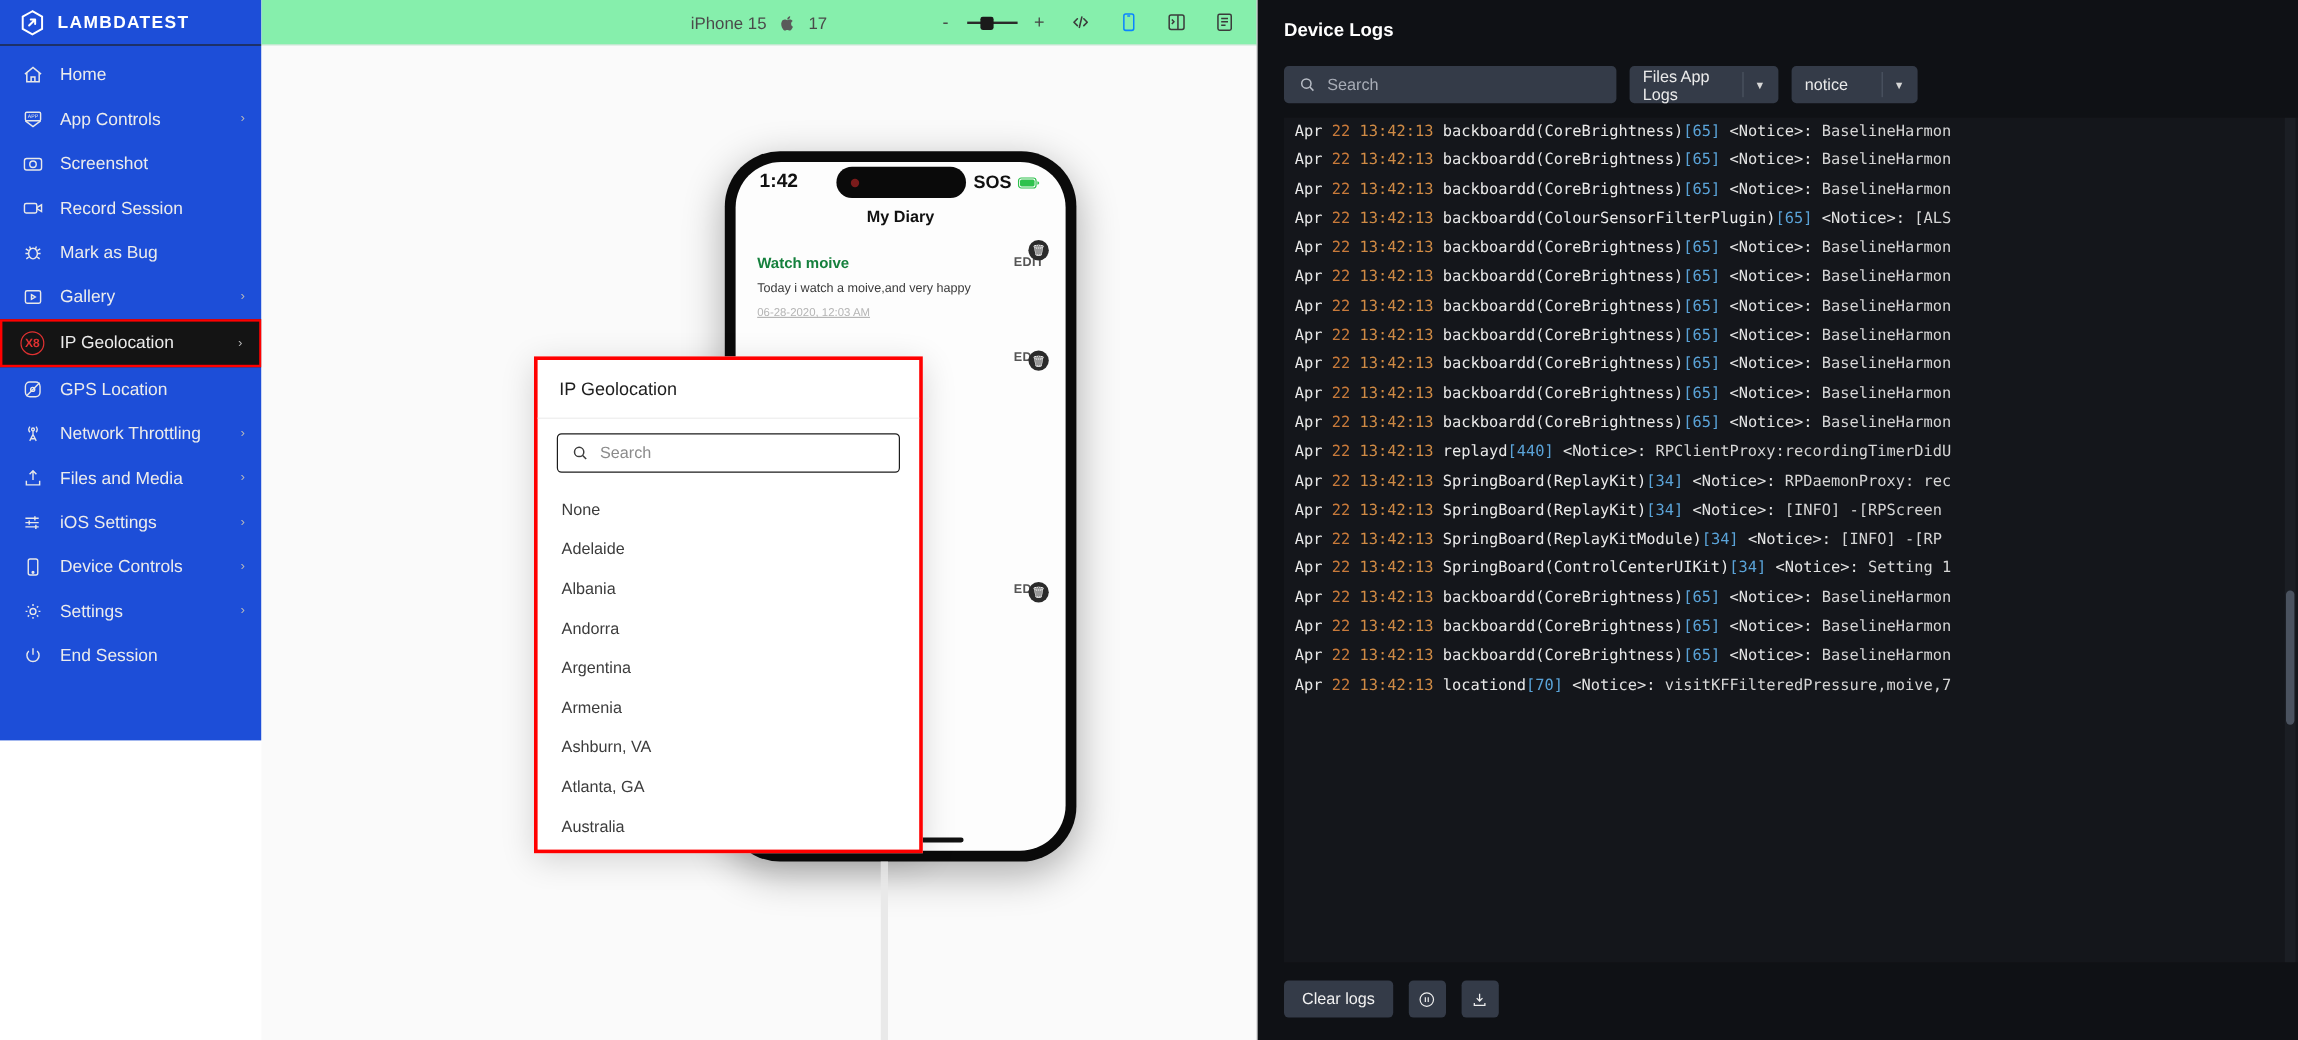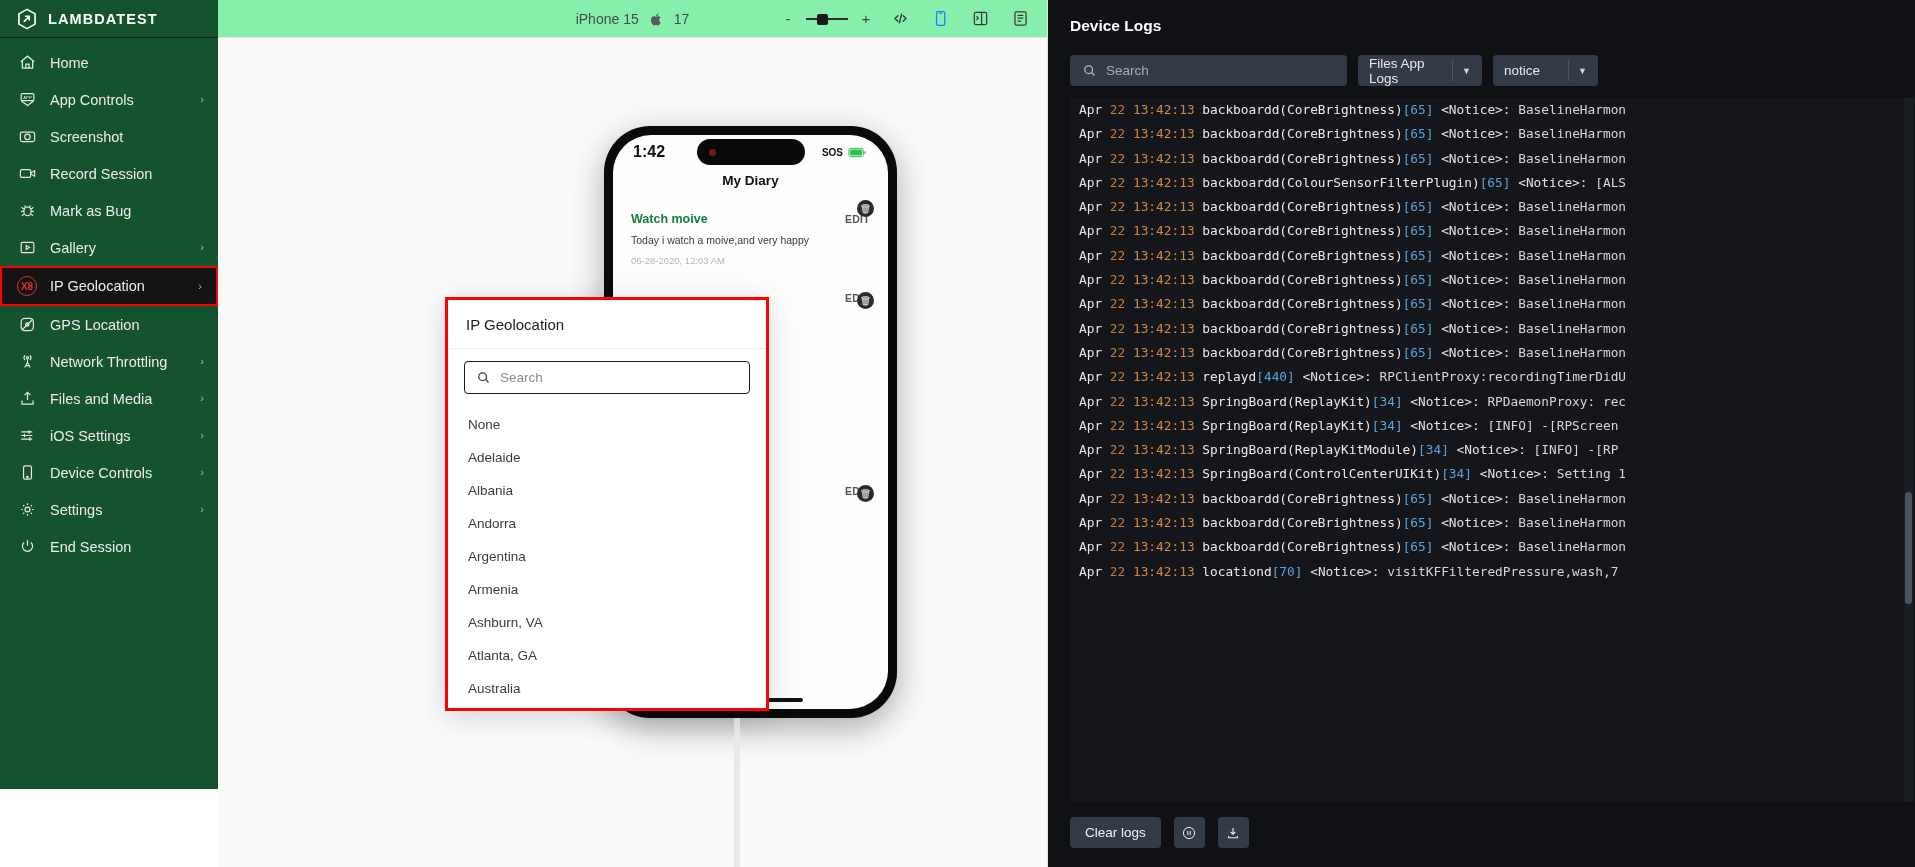--- a/index.html
+++ b/index.html
@@ -5,21 +5,21 @@
   * { box-sizing: border-box; margin: 0; padding: 0; }
   html, body {
     width: 1915px; height: 867px;
     font-family: "Liberation Sans", sans-serif;
     background: #ffffff; overflow: hidden;
   }
   .app { display: flex; width: 1915px; height: 867px; position: relative; }
 
   
   .sidebar {
-    width: 218px; height: 789px; background: #14532d;
+    width: 218px; height: 617px; background: #1d4ed8;
     color: #f2f2f2; flex: 0 0 218px; position: relative;
   }
   .brand {
     height: 38px; display: flex; align-items: center; gap: 10px;
     padding: 0 16px; border-bottom: 1px solid #1f1f1f;
   }
   .brand-logo { width: 22px; height: 22px; flex: 0 0 22px; }
   .brand-name {
     font-size: 14.5px; font-weight: bold; letter-spacing: 1.1px; color: #fff;
   }
@@ -110,21 +110,21 @@
   .dyn-island {
     position: absolute; left: 50%; transform: translateX(-50%);
     top: 4px; width: 108px; height: 26px; border-radius: 16px;
     background: #0a0a0a; display: flex; align-items: center;
     padding-left: 12px;
   }
   .di-dot { width: 7px; height: 7px; border-radius: 50%; background: #7a1b1b; }
   .sb-right {
     margin-left: auto; display: flex; align-items: center; gap: 5px;
   }
-  .sb-sos { font-size: 10px; font-weight: bold; color: #111; }
+  .sb-sos { font-size: 15px; font-weight: bold; color: #111; }
   .sb-batt { font-size: 11px; color: #2ec24d; }
   .app-title {
     text-align: center; font-size: 13.5px; font-weight: bold;
     color: #111; padding: 4px 0 10px;
   }
   .diary-entry { padding: 0 18px; position: relative; }
   .entry-trash {
     position: absolute; right: 14px; width: 17px; height: 17px;
     border-radius: 50%; background: #2b2b2b; color: #fff;
     font-size: 9px; display: flex; align-items: center;
@@ -132,21 +132,21 @@
   }
   .entry-head {
     display: flex; align-items: center; justify-content: space-between;
     margin-bottom: 7px;
   }
   .entry-title { font-size: 12.5px; font-weight: bold; color: #15803d; }
   .entry-edit {
     font-size: 10.5px; color: #555; font-weight: bold; letter-spacing: .3px;
   }
   .entry-body { font-size: 10.5px; color: #3a3a3a; line-height: 1.45; }
-  .entry-date { font-size: 9.5px; color: #b5b5b5; margin-top: 7px; }
+  .entry-date { font-size: 9.5px; color: #b5b5b5; margin-top: 7px; text-decoration: underline; }
   .home-ind {
     position: absolute; bottom: 7px; left: 50%;
     transform: translateX(-50%); width: 104px; height: 4px;
     border-radius: 3px; background: #111;
   }
   .phone-stand {
     position: absolute; left: 516px; top: 680px; width: 6px;
     height: 187px; background: #e9e9e9;
   }
 
@@ -628,21 +628,21 @@
           <div class="log-line"><span class="lg-mon">Apr </span><span class="lg-num">22 </span><span class="lg-time">13:42:13 </span><span class="lg-proc">backboardd(CoreBrightness)</span><span class="lg-pid">[65] </span><span class="lg-tag">&lt;Notice&gt;: </span><span class="lg-msg">BaselineHarmon</span></div>
           <div class="log-line"><span class="lg-mon">Apr </span><span class="lg-num">22 </span><span class="lg-time">13:42:13 </span><span class="lg-proc">backboardd(CoreBrightness)</span><span class="lg-pid">[65] </span><span class="lg-tag">&lt;Notice&gt;: </span><span class="lg-msg">BaselineHarmon</span></div>
           <div class="log-line"><span class="lg-mon">Apr </span><span class="lg-num">22 </span><span class="lg-time">13:42:13 </span><span class="lg-proc">replayd</span><span class="lg-pid">[440] </span><span class="lg-tag">&lt;Notice&gt;: </span><span class="lg-msg">RPClientProxy:recordingTimerDidU</span></div>
           <div class="log-line"><span class="lg-mon">Apr </span><span class="lg-num">22 </span><span class="lg-time">13:42:13 </span><span class="lg-proc">SpringBoard(ReplayKit)</span><span class="lg-pid">[34] </span><span class="lg-tag">&lt;Notice&gt;: </span><span class="lg-msg">RPDaemonProxy: rec</span></div>
           <div class="log-line"><span class="lg-mon">Apr </span><span class="lg-num">22 </span><span class="lg-time">13:42:13 </span><span class="lg-proc">SpringBoard(ReplayKit)</span><span class="lg-pid">[34] </span><span class="lg-tag">&lt;Notice&gt;: </span><span class="lg-msg">[INFO] -[RPScreen</span></div>
           <div class="log-line"><span class="lg-mon">Apr </span><span class="lg-num">22 </span><span class="lg-time">13:42:13 </span><span class="lg-proc">SpringBoard(ReplayKitModule)</span><span class="lg-pid">[34] </span><span class="lg-tag">&lt;Notice&gt;: </span><span class="lg-msg">[INFO] -[RP</span></div>
           <div class="log-line"><span class="lg-mon">Apr </span><span class="lg-num">22 </span><span class="lg-time">13:42:13 </span><span class="lg-proc">SpringBoard(ControlCenterUIKit)</span><span class="lg-pid">[34] </span><span class="lg-tag">&lt;Notice&gt;: </span><span class="lg-msg">Setting 1</span></div>
           <div class="log-line"><span class="lg-mon">Apr </span><span class="lg-num">22 </span><span class="lg-time">13:42:13 </span><span class="lg-proc">backboardd(CoreBrightness)</span><span class="lg-pid">[65] </span><span class="lg-tag">&lt;Notice&gt;: </span><span class="lg-msg">BaselineHarmon</span></div>
           <div class="log-line"><span class="lg-mon">Apr </span><span class="lg-num">22 </span><span class="lg-time">13:42:13 </span><span class="lg-proc">backboardd(CoreBrightness)</span><span class="lg-pid">[65] </span><span class="lg-tag">&lt;Notice&gt;: </span><span class="lg-msg">BaselineHarmon</span></div>
           <div class="log-line"><span class="lg-mon">Apr </span><span class="lg-num">22 </span><span class="lg-time">13:42:13 </span><span class="lg-proc">backboardd(CoreBrightness)</span><span class="lg-pid">[65] </span><span class="lg-tag">&lt;Notice&gt;: </span><span class="lg-msg">BaselineHarmon</span></div>
-          <div class="log-line"><span class="lg-mon">Apr </span><span class="lg-num">22 </span><span class="lg-time">13:42:13 </span><span class="lg-proc">locationd</span><span class="lg-pid">[70] </span><span class="lg-tag">&lt;Notice&gt;: </span><span class="lg-msg">visitKFFilteredPressure,wash,7</span></div>
+          <div class="log-line"><span class="lg-mon">Apr </span><span class="lg-num">22 </span><span class="lg-time">13:42:13 </span><span class="lg-proc">locationd</span><span class="lg-pid">[70] </span><span class="lg-tag">&lt;Notice&gt;: </span><span class="lg-msg">visitKFFilteredPressure,moive,7</span></div>
         </div>
       <div class="logs-scrollbar">
         <div class="thumb"></div>
       </div>
     </div>
 
     <div class="logs-footer">
       <button class="clear-btn">Clear logs</button>
       <span class="round-btn">
         <svg viewBox="0 0 24 24" width="16" height="16" fill="none" stroke="#eee" stroke-width="1.5">

